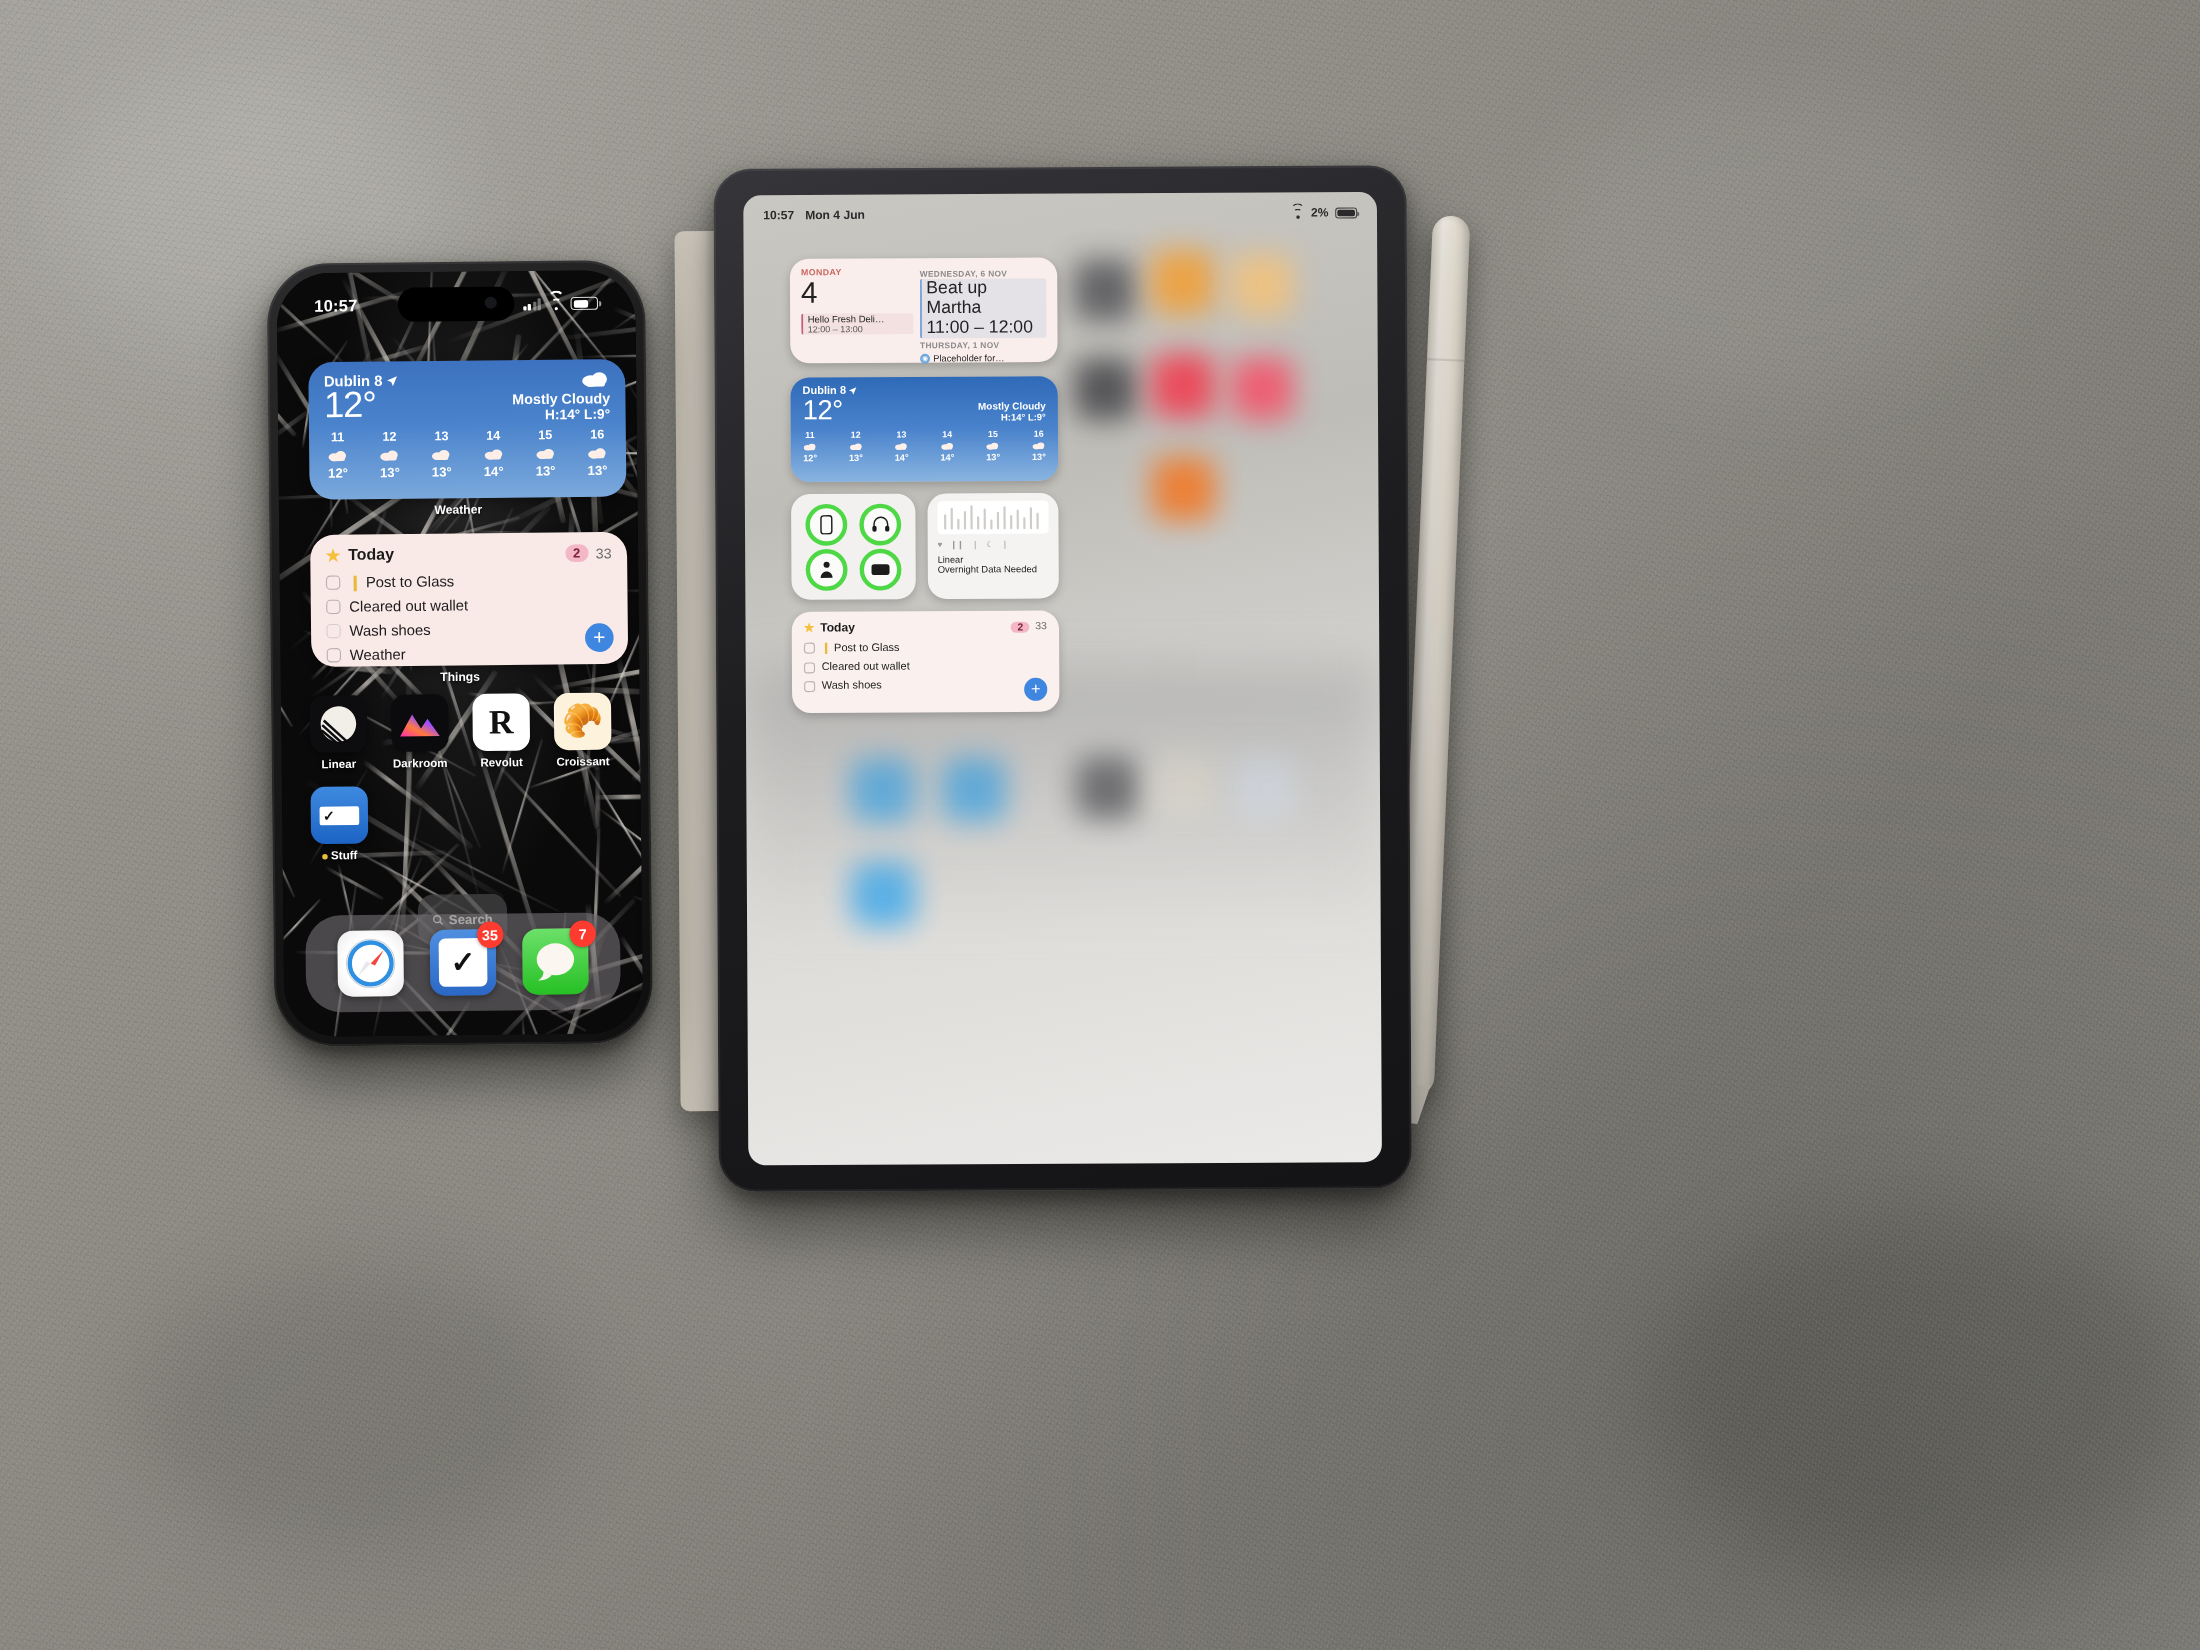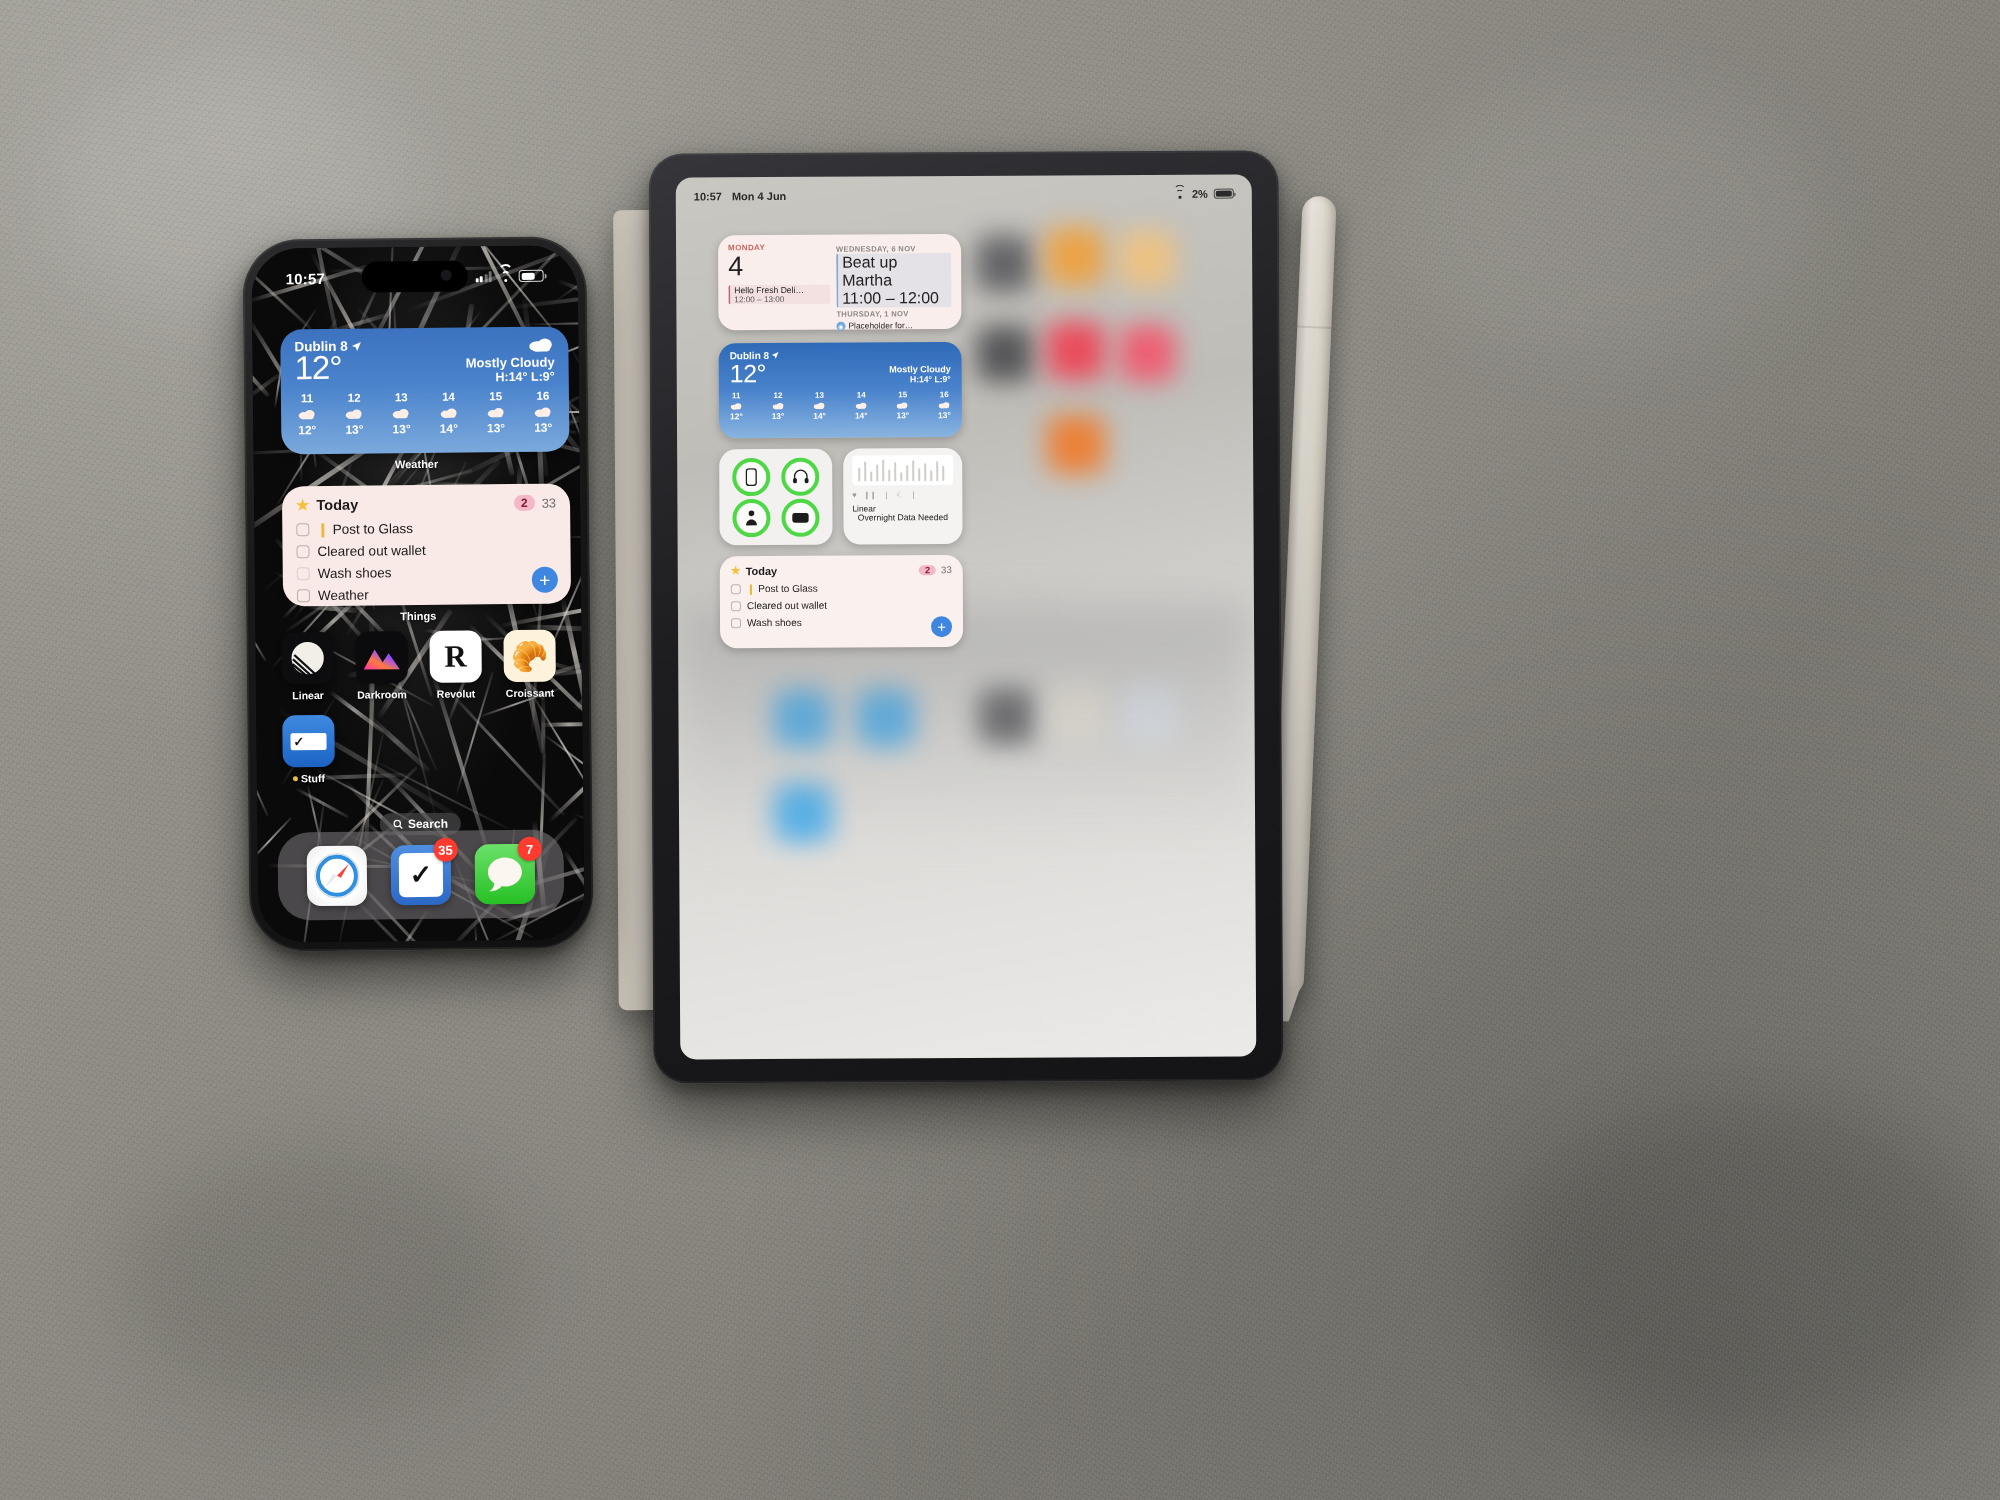--- a/index.html
+++ b/index.html
@@ -160,21 +160,21 @@
      font-size:31px; font-weight:bold; color:#111; font-family:"Liberation Serif",serif;}
   .ic-crois{ background:#fdf3dd; display:flex; align-items:center; justify-content:center; font-size:30px;}
   .ic-stuff{ background:linear-gradient(180deg,#3f8ae0,#1c63c4); display:flex; align-items:center; justify-content:center;}
   .ic-stuff .sheet{ width:36px;height:17px; background:#fff; border-radius:2px;
      display:flex; align-items:center; padding-left:3px; font-size:13px; color:#111; font-weight:bold;}
 
   
   .searchpill{
     position:absolute; left:50%; transform:translateX(-50%); top:566px;
     background:rgba(72,70,72,.72); color:#fff; border-radius:14px;
-    padding:4px 13px; font-size:12px; font-weight:bold;
+    padding:16px 13px; font-size:12px; font-weight:bold;
     display:flex; align-items:center; gap:5px;
   }
   
   .dock{
     position:absolute; left:20px; right:20px; bottom:22px; height:88px;
     border-radius:32px; background:rgba(116,112,115,.62);
     display:flex; align-items:center; justify-content:center; gap:24px;
   }
   .dockicon{ width:60px;height:60px; border-radius:14px; position:relative;
              box-shadow:0 2px 7px rgba(0,0,0,.4); overflow:visible;}
@@ -277,21 +277,21 @@
   
   .ip-vitals{
     position:absolute; left:166px; top:272px; width:119px; height:96px;
     border-radius:17px; background:#f4f3f1; box-shadow:0 3px 9px rgba(0,0,0,.2);
     padding:7px 9px; color:#1b1b1b;
   }
   .vi-graph{ height:30px; background:#fff; border-radius:4px; position:relative; overflow:hidden;}
   .vi-graph i{ position:absolute; bottom:4px; width:2px; background:#cfcdc9; border-radius:1px;}
   .vi-icons{ display:flex; gap:7px; margin-top:5px; font-size:7.5px; color:#9b9893;}
   .vi-t{ font-size:8.4px; font-weight:500; margin-top:4px;}
-  .vi-s{ font-size:8.6px; line-height:1.15;text-align:center; }
+  .vi-s{ font-size:8.6px; line-height:1.15; }
 
   
   .ip-things{
     position:absolute; left:42px; top:379px; width:243px; height:92px;
     border-radius:17px; background:#faf0ee; box-shadow:0 3px 9px rgba(0,0,0,.2);
     padding:8px 11px; color:#1b1b1b;
   }
   .ipt-head{ display:flex; align-items:center; justify-content:space-between;}
   .ipt-title{ display:flex;align-items:center;gap:5px; font-size:11px; font-weight:bold;}
   .ipt-counts{ display:flex;align-items:center;gap:5px; font-size:9.6px;color:#6d6d6d;}

